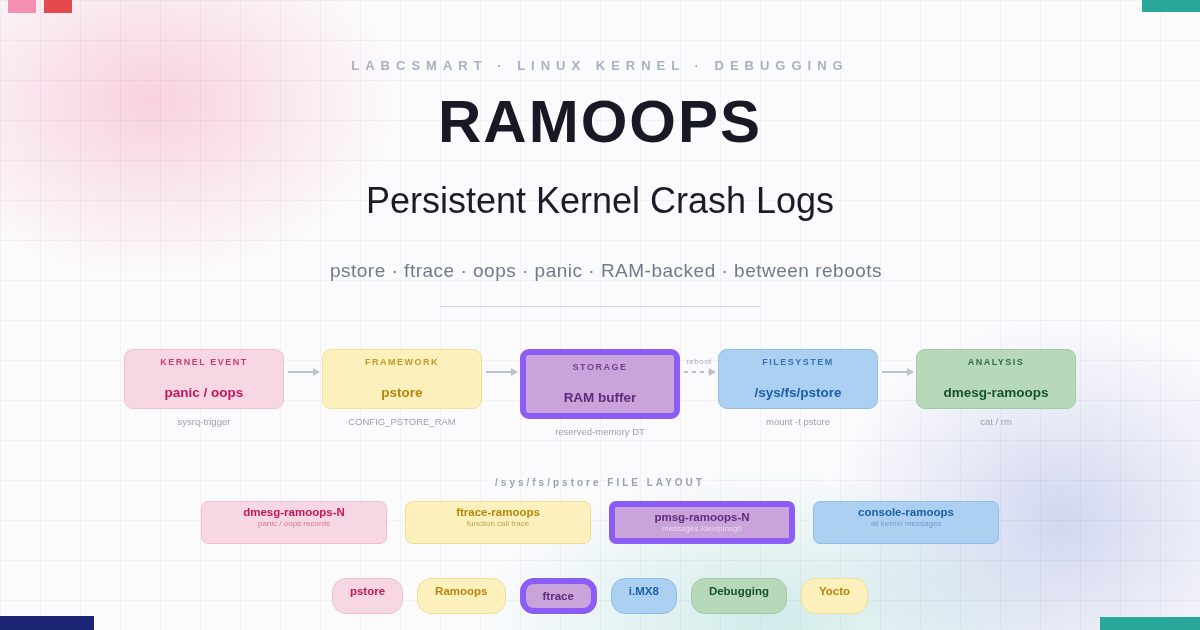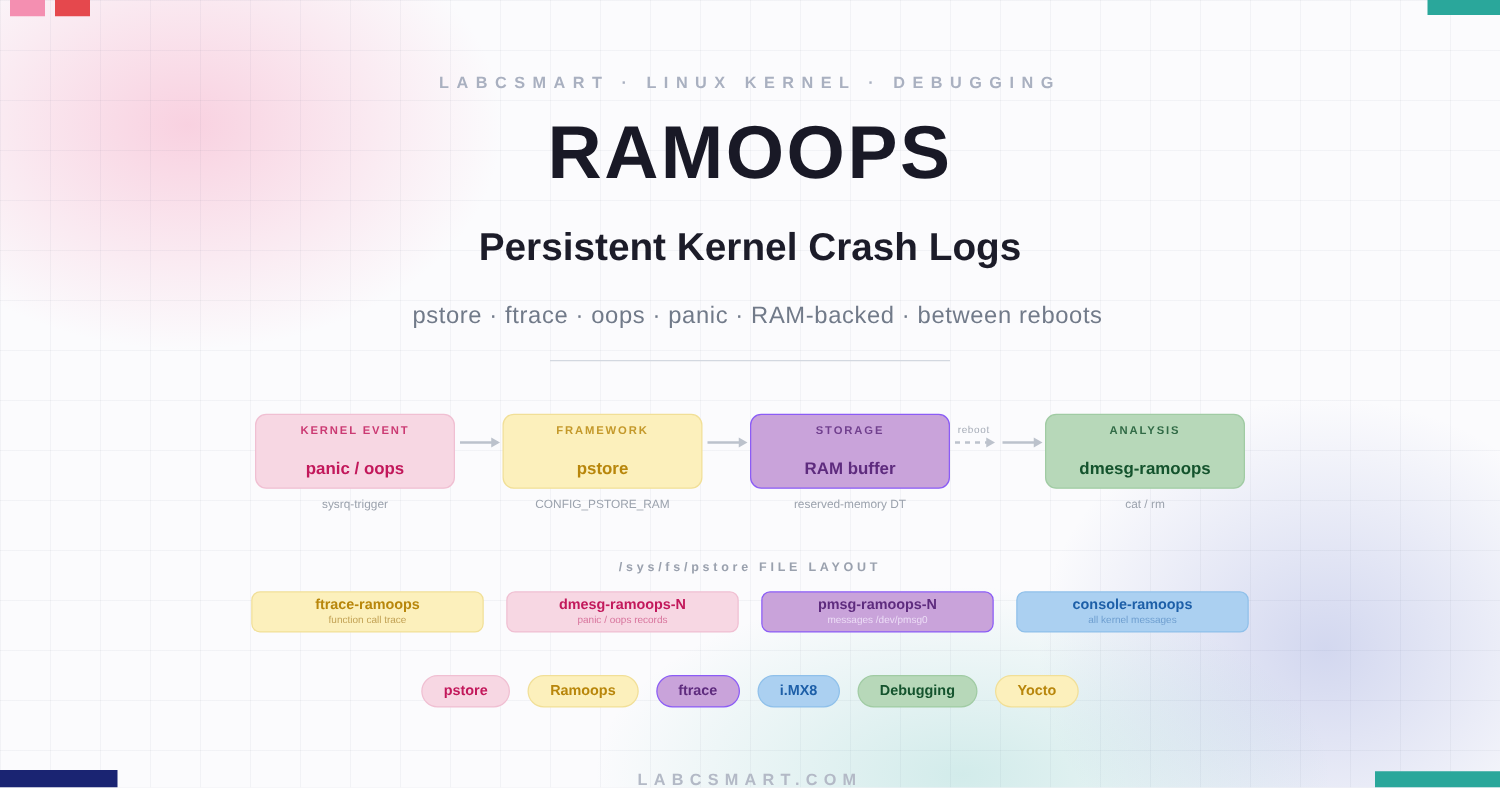--- a/index.html
+++ b/index.html
@@ -43,28 +43,28 @@
     display: flex; flex-direction: column; align-items: center;
   }
   .kicker {
     margin-top: 58px; font-size: 13px; font-weight: 700;
     letter-spacing: 6px; color: #a9b0c0;
   }
   .title {
     margin: 14px 0 0; font-size: 60px; font-weight: 700;
     letter-spacing: 2px; color: #191926;
   }
-  .subtitle { margin: 24px 0 0; font-size: 31px; font-weight: 700; color: #1c1c29; }
+  .subtitle { margin: 24px 0 12px; font-size: 36px; font-weight: 400; color: #1c1c29; }
   .tagline  { margin-top: 26px; font-size: 19px; color: #717a89; letter-spacing: 0.5px; margin-left: 12px; }
   .divider  { margin-top: 24px; width: 320px; height: 0; border-top: 1px solid #d3d8e0; }
 
   
   .c-pink   { background: #f7d7e3; border: 1px solid #f0bfd2; color: #c2185b; }
   .c-yellow { background: #fcf0bc; border: 1px solid #f1df97; color: #b8860b; }
-  .c-purple { background: #c9a3da; border: 1px solid #8b5cf6; color: #5e2b7e; }
+  .c-purple { background: #c9a3da; border: 6px solid #8b5cf6; color: #5e2b7e; }
   .c-blue   { background: #abd0f1; border: 1px solid #8fc0ea; color: #1d5fa8; }
   .c-green  { background: #b7d8b9; border: 1px solid #a0cba3; color: #14532d; }
 
   
   .flow-row { margin-top: 42px; display: flex; align-items: flex-start; }
   .flow-step { display: flex; flex-direction: column; align-items: center; justify-content: space-between; }
   .flow-box {
     min-width: 160px; padding: 7px 16px 8px; border-radius: 9px;
     display: flex; flex-direction: column; align-items: center; gap: 2px;
   }
@@ -159,43 +159,50 @@
           <div class="flow-label">STORAGE</div>
           <div class="flow-value">RAM buffer</div>
         </div>
         <div class="flow-caption">reserved-memory DT</div>
       </div>
 
       <div class="flow-arrow dashed">
         <span class="reboot-label">reboot</span>
       </div>
 
+      <div class="flow-step">
+        <div class="flow-box c-blue">
+          <div class="flow-label">FILESYSTEM</div>
+          <div class="flow-value">/sys/fs/pstore</div>
+        </div>
+        <div class="flow-caption">mount -t pstore</div>
+      </div>
 
       <div class="flow-arrow"></div>
 
       <div class="flow-step">
         <div class="flow-box c-green">
           <div class="flow-label">ANALYSIS</div>
           <div class="flow-value">dmesg-ramoops</div>
         </div>
         <div class="flow-caption">cat / rm</div>
       </div>
 
     </div>
 
     <div class="files-heading">/sys/fs/pstore FILE LAYOUT</div>
 
     <div class="files-row">
+      <div class="file-box c-pink">
+        <div class="file-name">dmesg-ramoops-N</div>
+        <div class="file-desc">panic / oops records</div>
+      </div>
       <div class="file-box c-yellow">
         <div class="file-name">ftrace-ramoops</div>
         <div class="file-desc">function call trace</div>
-      </div>
-      <div class="file-box c-pink">
-        <div class="file-name">dmesg-ramoops-N</div>
-        <div class="file-desc">panic / oops records</div>
       </div>
       <div class="file-box c-purple">
         <div class="file-name">pmsg-ramoops-N</div>
         <div class="file-desc">messages /dev/pmsg0</div>
       </div>
       <div class="file-box c-blue">
         <div class="file-name">console-ramoops</div>
         <div class="file-desc">all kernel messages</div>
       </div>
     </div>

